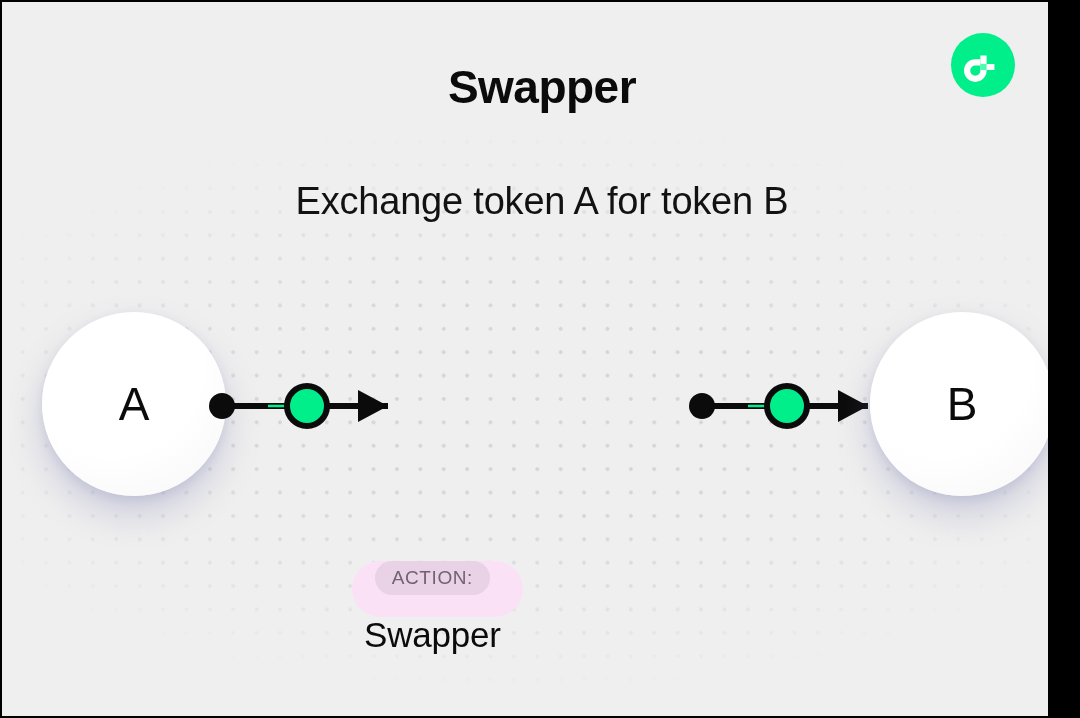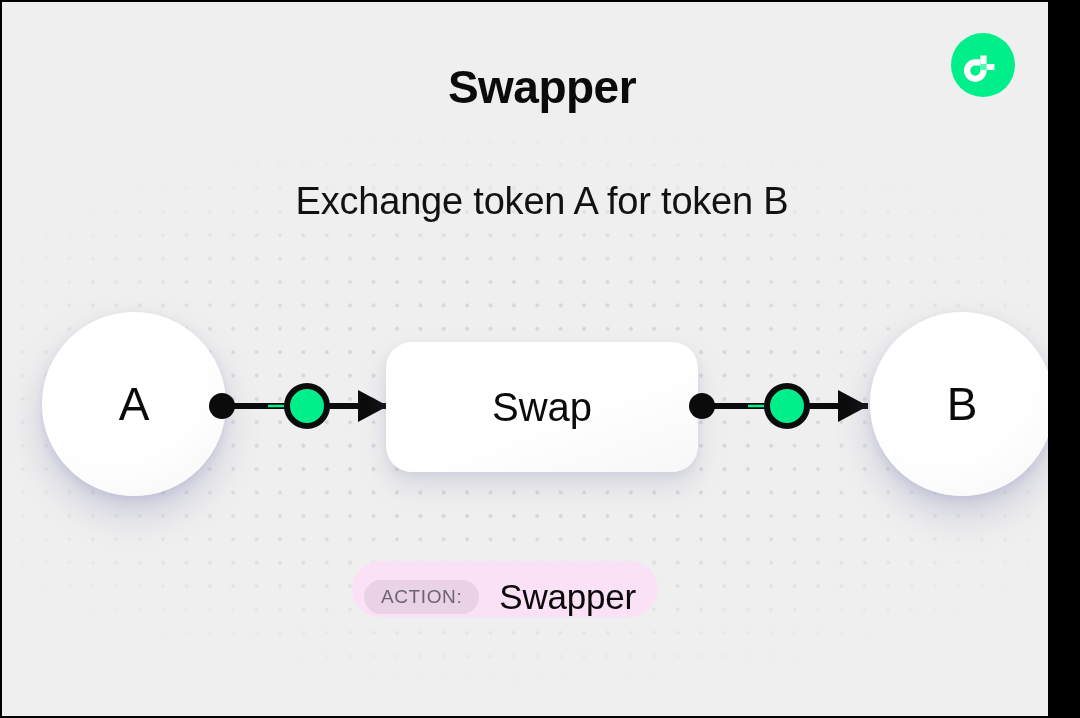--- a/index.html
+++ b/index.html
@@ -111,27 +111,28 @@
   .connector { position:absolute; top:381px; height:46px; pointer-events:auto; }
   #connector-left  { left:206px; width:180px; }
   #connector-right { left:686px; width:180px; }
   .connector svg { display:block; overflow:visible; }
 
   
   #action-badge {
     position:absolute;
     left:350px; top:559px;
     height:56px;
-    padding:16px 22px 0 12px;
+    padding:0 22px 0 12px;
     border-radius:28px;
     background:#fbe1f6;
     display:flex;
     align-items:center;
     gap:20px;
     pointer-events:auto;
+    flex-direction:column;
   }
   #action-label {
     background:#e9d2e6;
     border-radius:20px;
     padding:6px 17px;
     font-size:19px;
     font-weight:400;
     letter-spacing:0.6px;
     color:#6f6370;
   }
@@ -168,23 +169,20 @@
     <div class="connector" id="connector-left">
       <svg width="180" height="46" viewBox="0 0 180 46">
         <line x1="14" y1="23" x2="180" y2="23" stroke="#0b0b0b" stroke-width="6"></line>
         <line x1="60" y1="23" x2="106" y2="23" stroke="#00ef8b" stroke-width="2.6"></line>
         <circle cx="14" cy="23" r="13" fill="#0b0b0b"></circle>
         <circle cx="99" cy="23" r="20" fill="#00ef8b" stroke="#0b0b0b" stroke-width="6"></circle>
         <path d="M150 7 L180 23 L150 39 Z" fill="#0b0b0b"></path>
       </svg>
     </div>
 
-    <div id="swap-box">
-      <span>Swap</span>
-    </div>
 
     <div class="connector" id="connector-right">
       <svg width="180" height="46" viewBox="0 0 180 46">
         <line x1="14" y1="23" x2="180" y2="23" stroke="#0b0b0b" stroke-width="6"></line>
         <line x1="60" y1="23" x2="106" y2="23" stroke="#00ef8b" stroke-width="2.6"></line>
         <circle cx="14" cy="23" r="13" fill="#0b0b0b"></circle>
         <circle cx="99" cy="23" r="20" fill="#00ef8b" stroke="#0b0b0b" stroke-width="6"></circle>
         <path d="M150 7 L180 23 L150 39 Z" fill="#0b0b0b"></path>
       </svg>
     </div>

